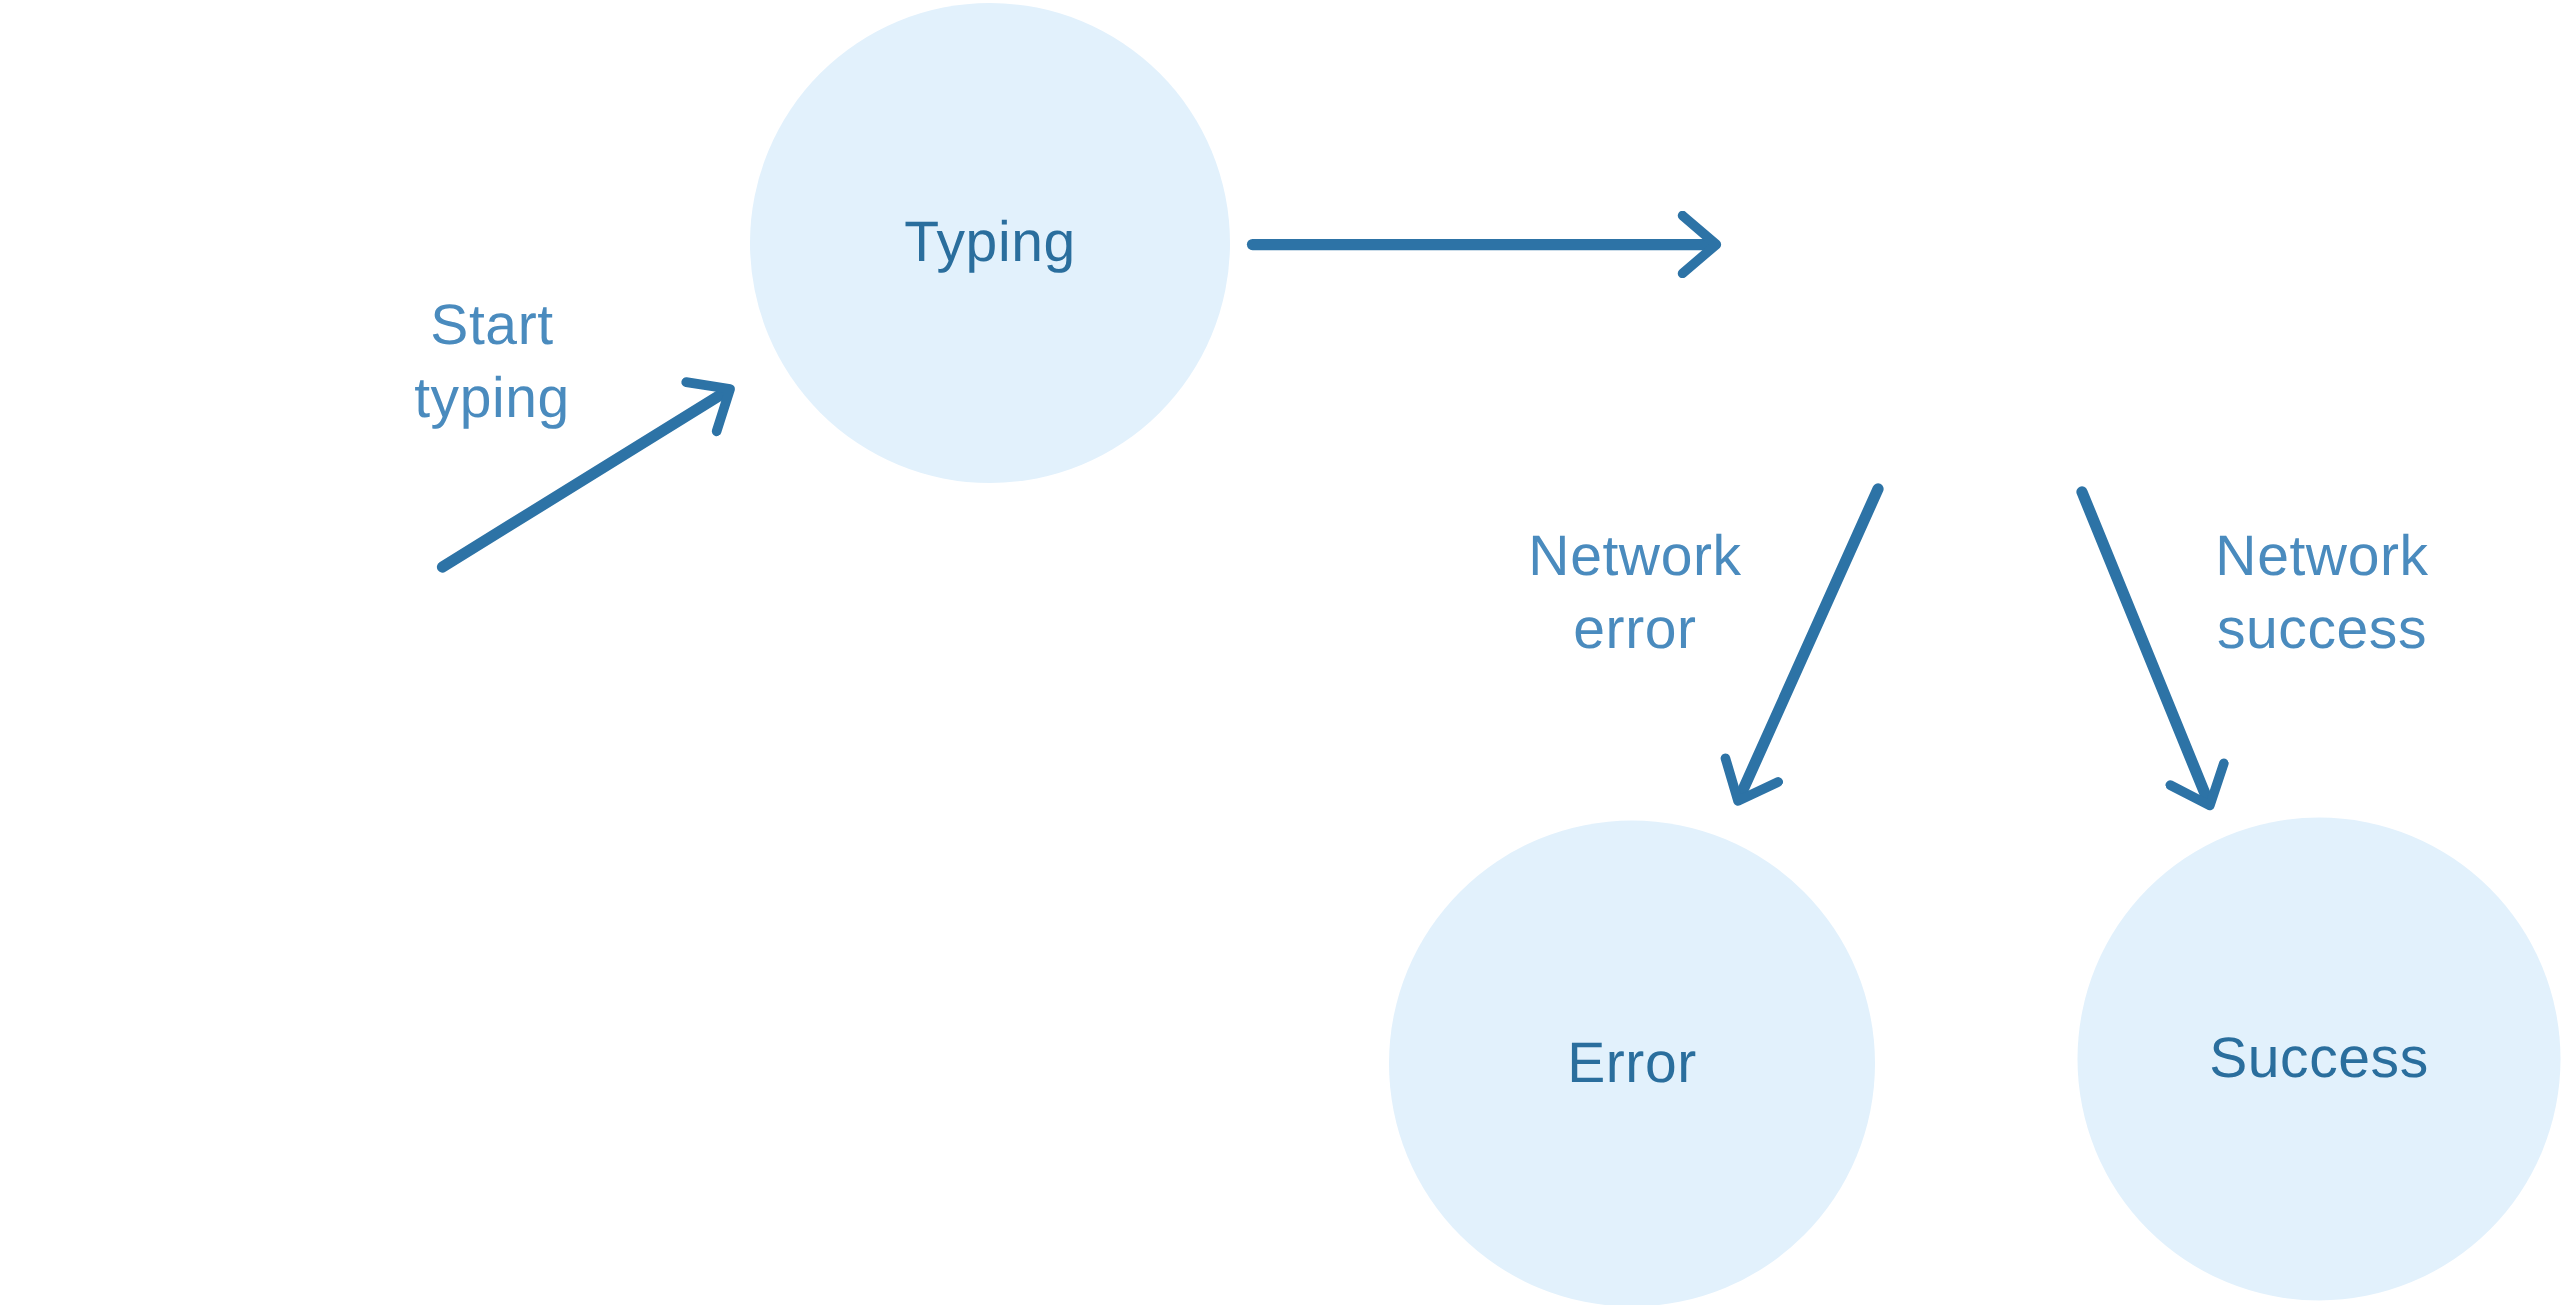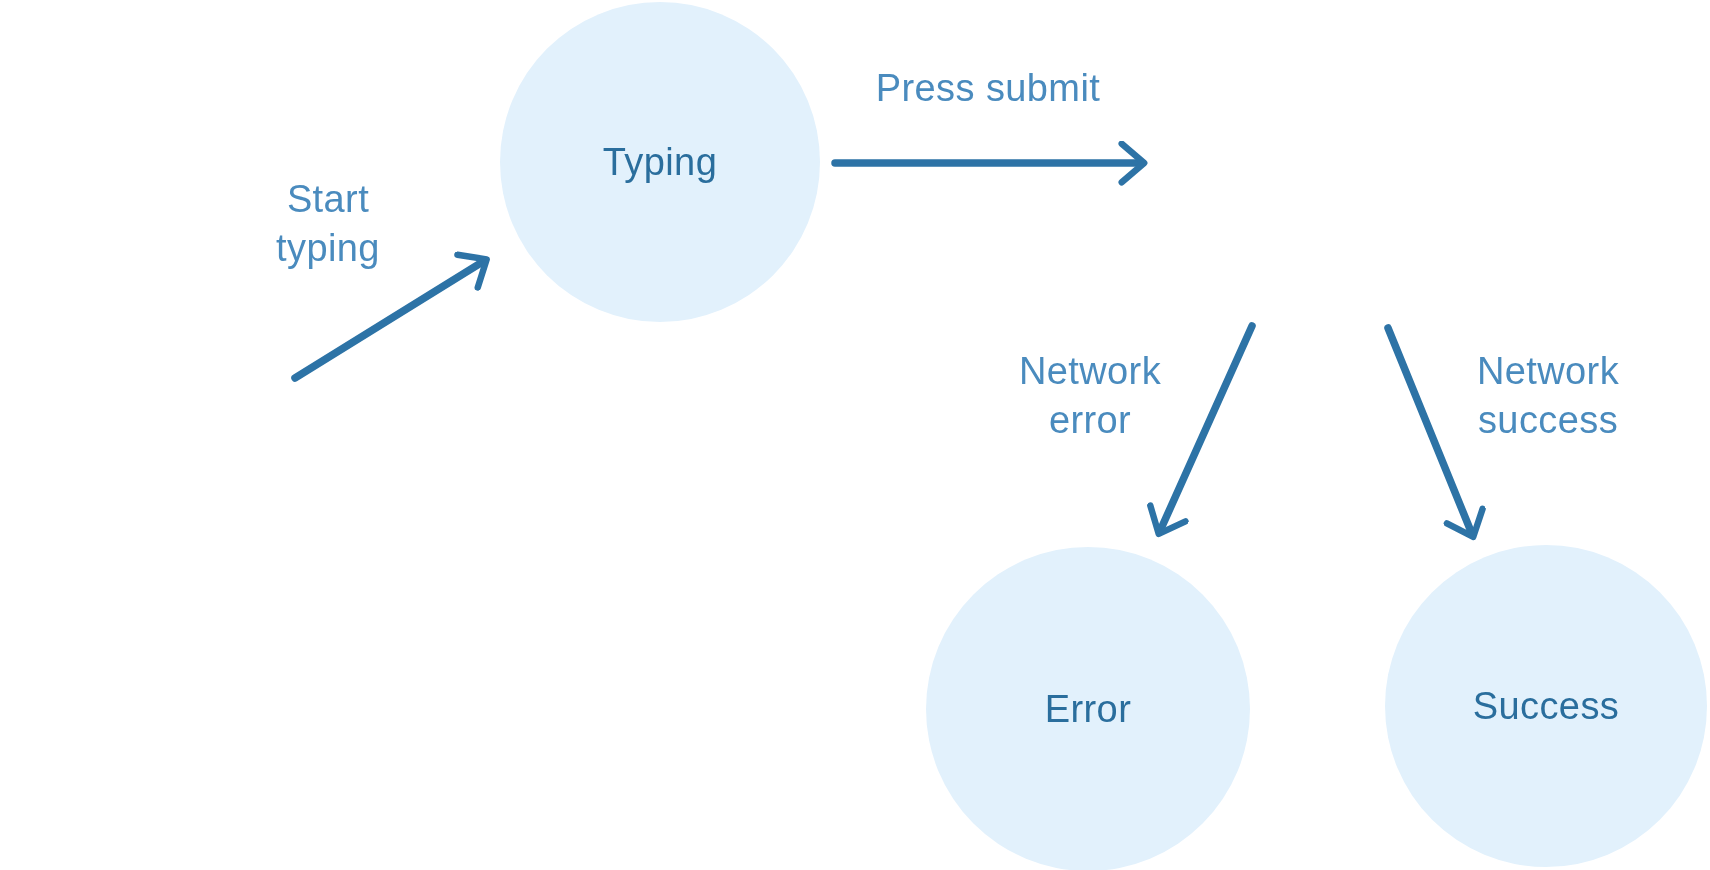--- a/index.html
+++ b/index.html
@@ -87,28 +87,25 @@
 
 
   <div class="node" style="left:926px; top:547px; width:324px; height:324px;">
     <span class="node-label">Error</span>
   </div>
 
   <div class="node" style="left:1385px; top:545px; width:322px; height:322px;">
     <span class="node-label">Success</span>
   </div>
 
-  <div class="edge-label" style="left:328px; top:224px;">
+  <div class="edge-label" style="left:328px; top:242px;">
     <span class="line">Start</span>
     <span class="line">typing</span>
   </div>
 
-  <div class="edge-label" style="left:988px; top:88px;">
-    <span class="line">Press submit</span>
-  </div>
 
   <div class="edge-label" style="left:1090px; top:396px;">
     <span class="line">Network</span>
     <span class="line">error</span>
   </div>
 
   <div class="edge-label" style="left:1548px; top:396px;">
     <span class="line">Network</span>
     <span class="line">success</span>
   </div>

